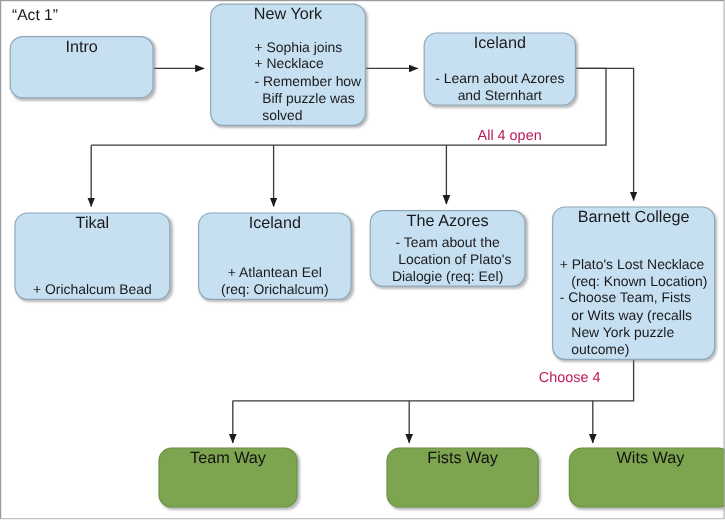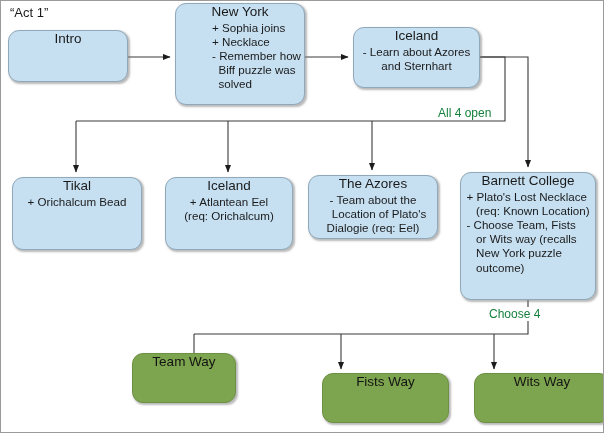--- a/index.html
+++ b/index.html
@@ -35,21 +35,21 @@
     z-index: 5;
   }
   .node {
     position: absolute;
     box-sizing: border-box;
     border-radius: 11px;
     border: 1px solid #8d9fac;
     display: flex;
     flex-direction: column;
     align-items: center;
-    justify-content: flex-start;
+    justify-content: space-between;
     text-align: center;
     z-index: 10;
     box-shadow: 1.5px 1.5px 2px rgba(130,130,130,0.55);
   }
   .node.blue {
     background: #c6e0f2;
     border-color: #8fa9bb;
   }
   .node.green {
     background: #7da44e;
@@ -80,26 +80,25 @@
   .node.barnett .node-lines {
     text-align: left;
     padding: 0 5px;
   }
   .node.barnett .node-lines .ln {
     text-align: left;
   }
   .edge-label {
     position: absolute;
     font-size: 12px;
-    color: #15803d;
+    color: #be185d;
     white-space: nowrap;
     z-index: 12;
     background: #ffffff;
     padding: 0 2px;
-    margin-left: 40px;
   }
   .caption {
     position: absolute;
     font-size: 13px;
     color: #1a1a1a;
     white-space: nowrap;
     z-index: 12;
   }
 </style>
 </head>
@@ -193,21 +192,21 @@
     <div class="node-lines">
         <span class="ln" style="white-space: pre;">+ Plato's Lost Necklace</span>
         <span class="ln" style="white-space: pre;">   (req: Known Location)</span>
         <span class="ln" style="white-space: pre;">- Choose Team, Fists</span>
         <span class="ln" style="white-space: pre;">   or Wits way (recalls</span>
         <span class="ln" style="white-space: pre;">   New York puzzle</span>
         <span class="ln" style="white-space: pre;">   outcome)</span>
       </div>
   </div>
 
-  <div class="node green" style="left:132px; top:353px; width:104px; height:50px;">
+  <div class="node green" style="left:132px; top:373px; width:116px; height:50px;">
     <div class="node-title">Team Way</div>
   </div>
 
   <div class="node green" style="left:278px; top:373px; width:127px; height:50px;margin-left:44px;">
     <div class="node-title">Fists Way</div>
   </div>
 
   <div class="node green" style="left:430px; top:373px; width:136px; height:50px;margin-left:44px;">
     <div class="node-title">Wits Way</div>
   </div>

